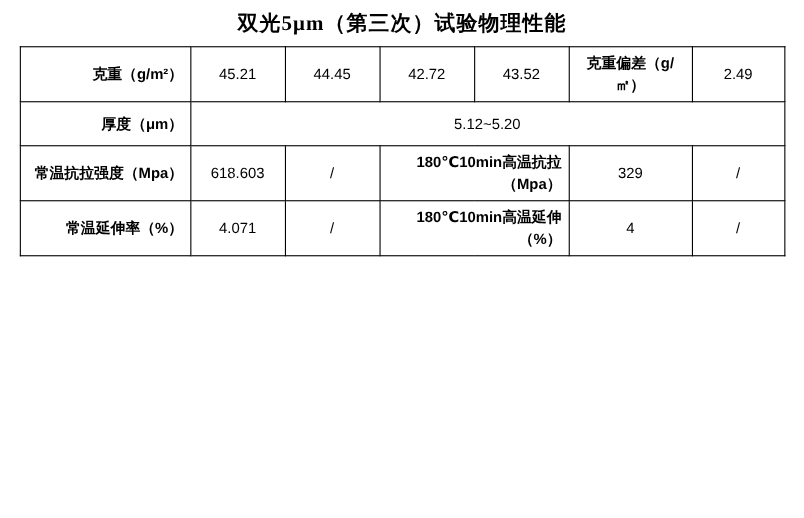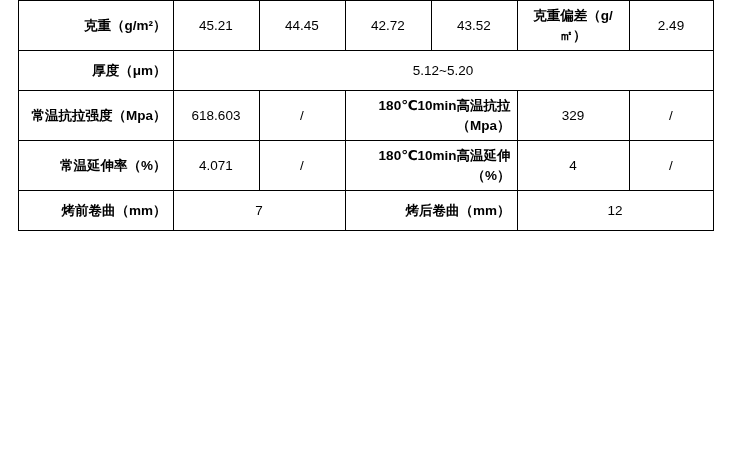--- a/index.html
+++ b/index.html
@@ -63,20 +63,21 @@
   .r5 { height: 50px; }
   .r6 { height: 50px; }
   .r7 { height: 40px; }
   .r8 { height: 52px; }
 </style>
 </head>
 <body>
 
 <div class="page">
 
+  <div class="doc-title">双光5μm（第三次）试验物理性能</div>
 
   <table class="spec">
     <colgroup>
       <col style="width:155px">
       <col style="width:86px">
       <col style="width:86px">
       <col style="width:86px">
       <col style="width:86px">
       <col style="width:112px">
       <col style="width:84px">
@@ -110,23 +111,17 @@
 
       <tr class="r6">
         <td class="lbl">常温延伸率（%）</td>
         <td class="val">4.071</td>
         <td class="val">/</td>
         <td class="lbl" colspan="2">180℃10min高温延伸（%）</td>
         <td class="val">4</td>
         <td class="val">/</td>
       </tr>
 
-      <tr class="r7">
-        <td class="lbl">烤前卷曲（mm）</td>
-        <td class="val" colspan="2">7</td>
-        <td class="lbl" colspan="2">烤后卷曲（mm）</td>
-        <td class="val" colspan="2">12</td>
-      </tr>
 
     </tbody>
   </table>
 
 </div>
 
 </body></html>

